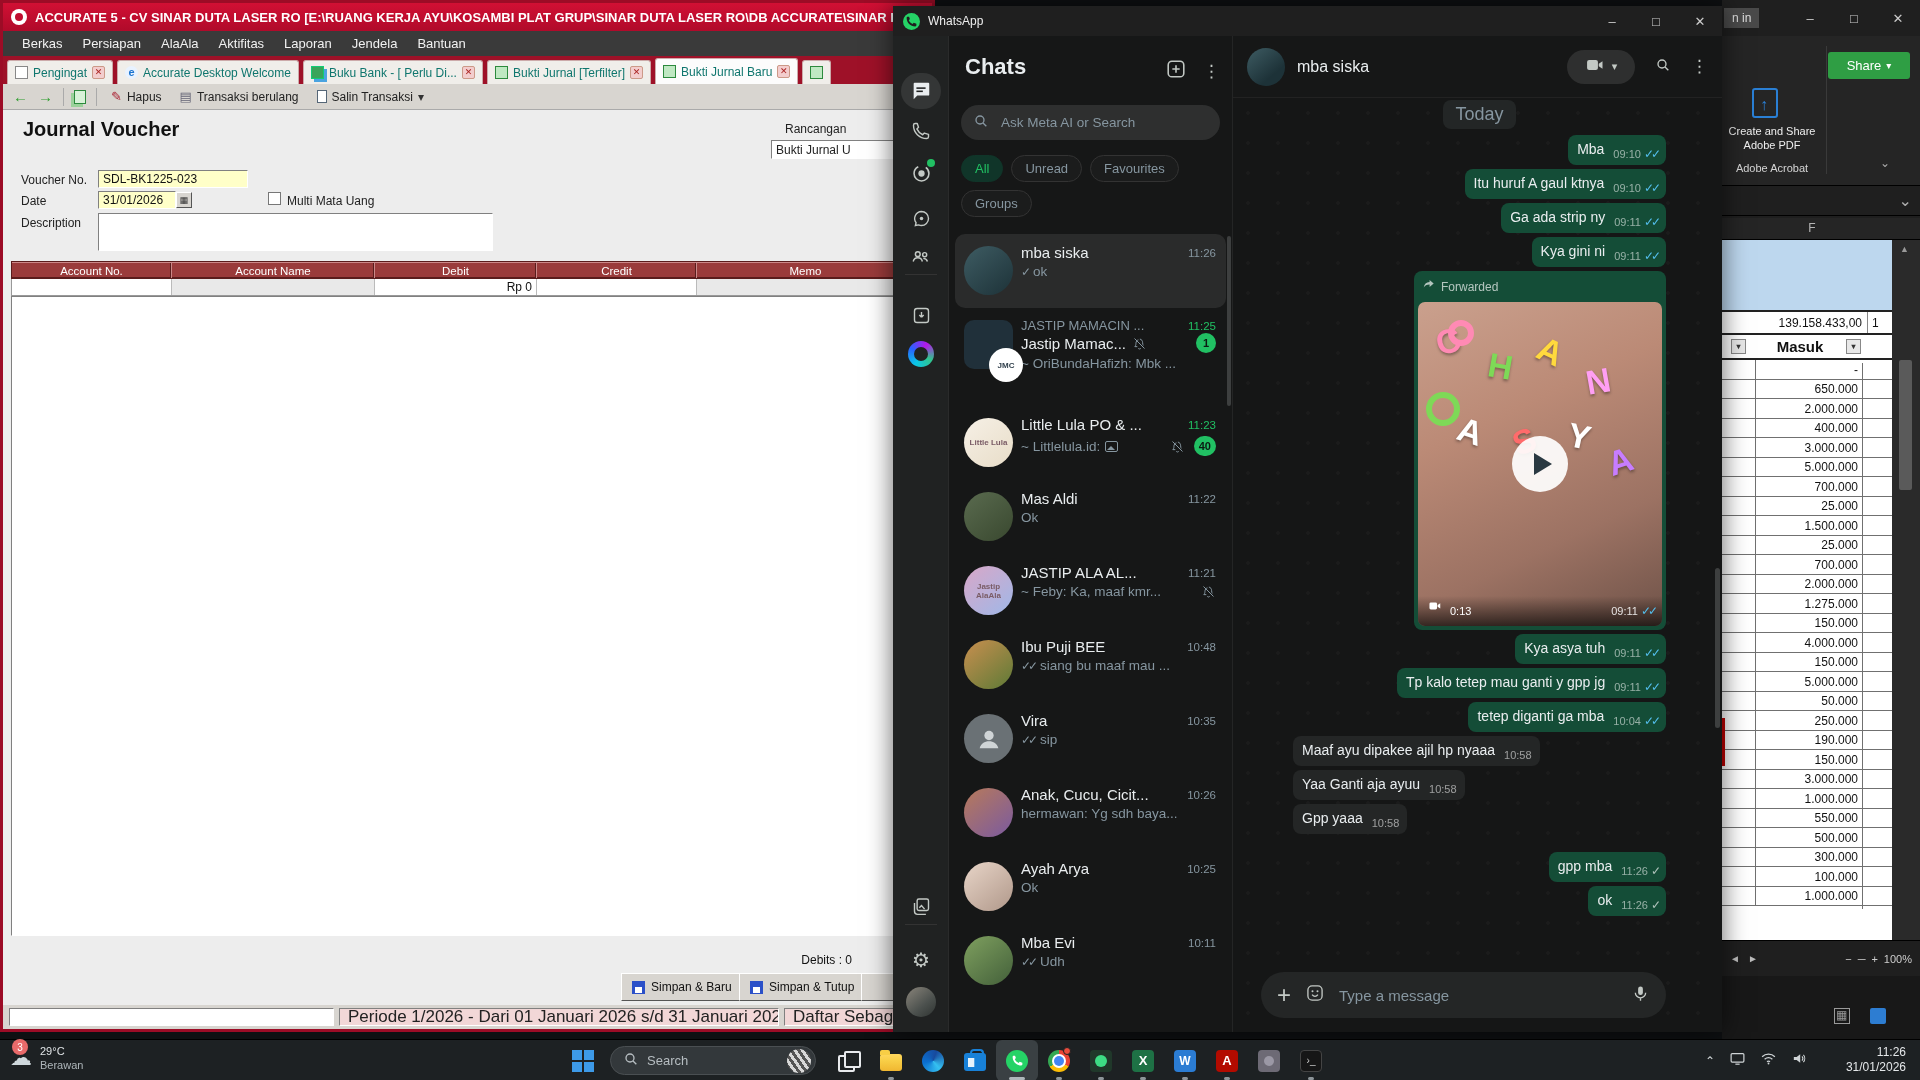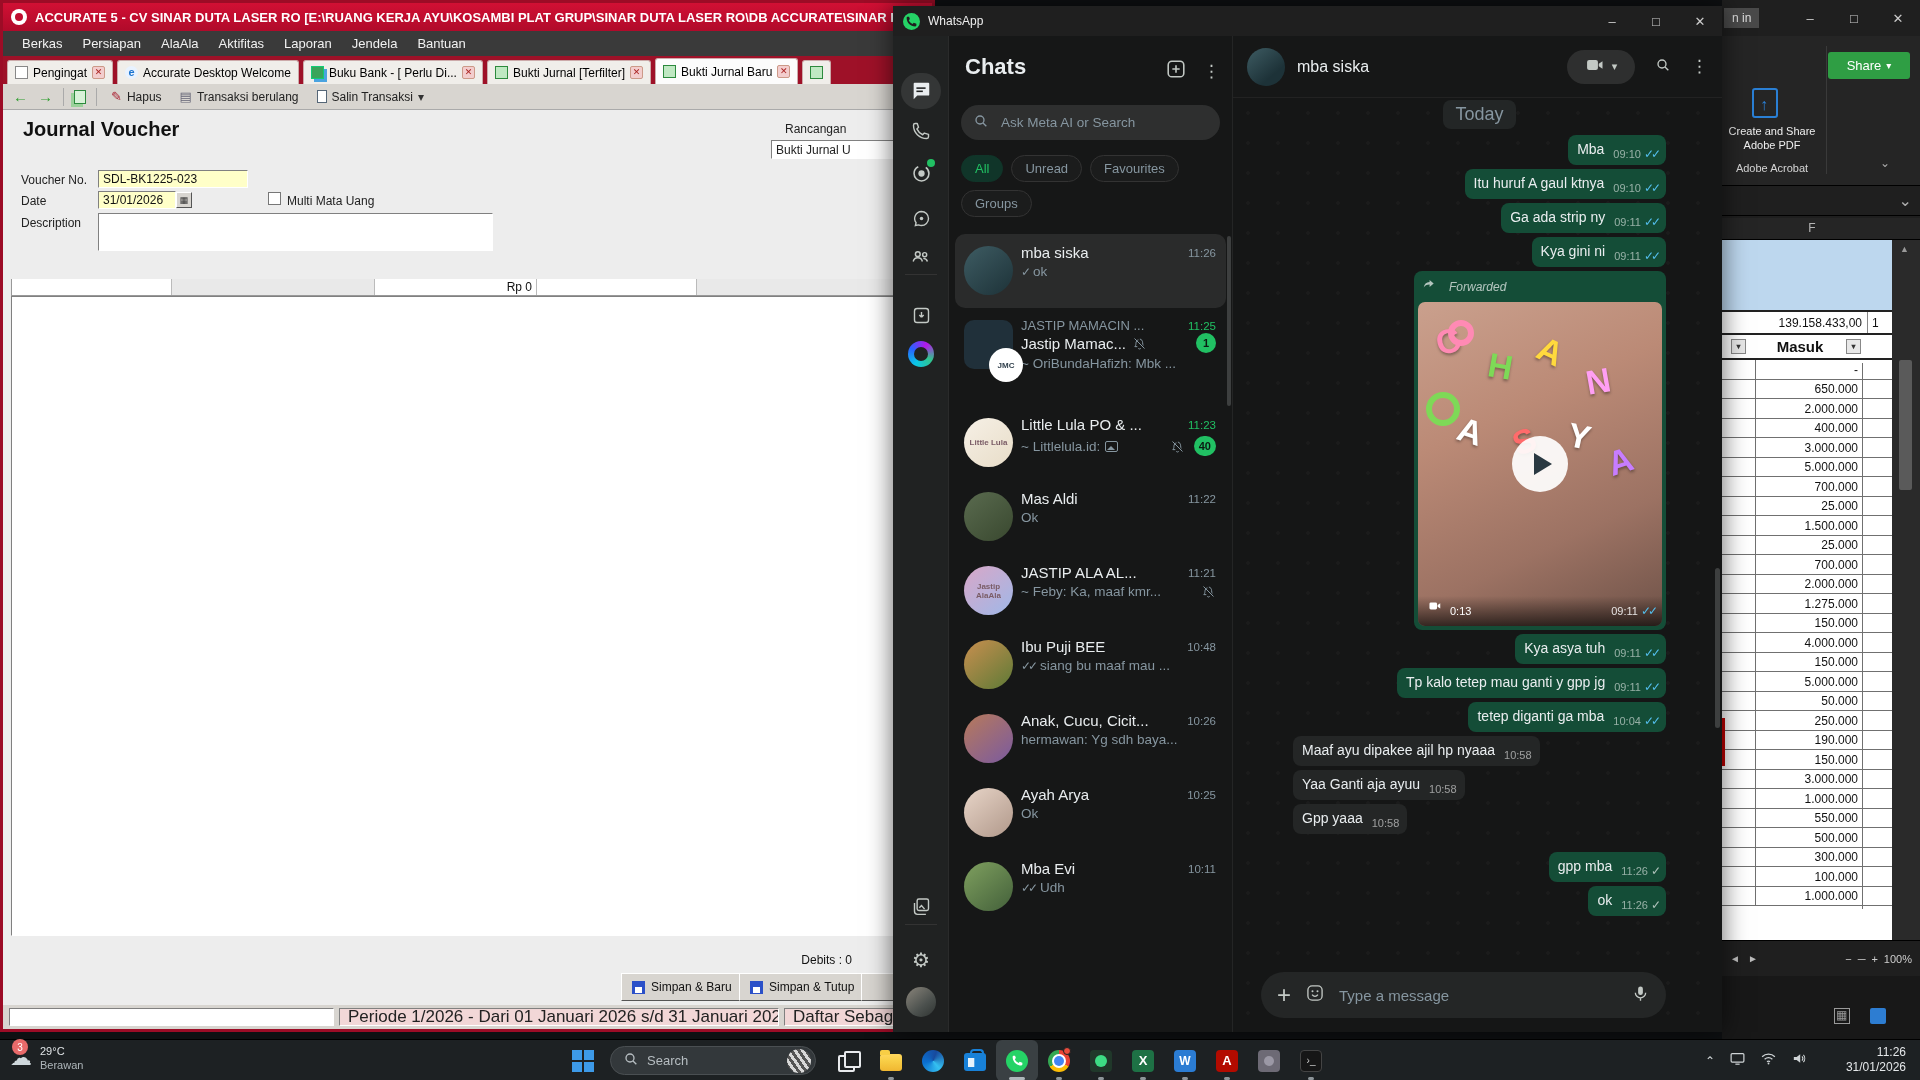--- a/index.html
+++ b/index.html
@@ -11,21 +11,21 @@
   .acc-title{position:absolute;left:0;top:0;right:0;height:28px;background:linear-gradient(#d11034,#b00a2a);
     color:#fff;font-size:13px;font-weight:bold;display:flex;align-items:center;padding:0 8px;gap:8px;white-space:nowrap;overflow:hidden;}
   .acc-logo{width:16px;height:16px;border-radius:50%;background:#fff;position:relative;flex:0 0 16px;}
   .acc-logo::after{content:"";position:absolute;left:4px;top:4px;width:8px;height:8px;border-radius:50%;background:#c00d30;}
   .acc-menu{position:absolute;left:0;top:28px;right:16px;height:25px;background:#3a3a3a;display:flex;align-items:center;
     color:#f2f2f2;font-size:13px;padding-left:10px;gap:2px;}
   .acc-menu-item{padding:2px 9px;cursor:default;}
   .acc-tabs{position:absolute;left:0;top:53px;right:0;height:28px;background:#9e1128;display:flex;align-items:flex-end;
     padding-left:4px;gap:4px;}
   .acc-tab{height:24px;background:#f0eeea;border:1px solid #caa;border-bottom:none;border-radius:3px 3px 0 0;
-    display:flex;align-items:center;gap:5px;padding:0 7px;font-size:12px;color:#000000;white-space:nowrap;}
+    display:flex;align-items:center;gap:5px;padding:0 7px;font-size:12px;color:#0f766e;white-space:nowrap;}
   .acc-tab.sel{background:#fcfcfc;height:26px;}
   .tabx{width:13px;height:13px;background:#f3cdcd;border:1px solid #c98;color:#a22;font-size:9px;line-height:11px;
     text-align:center;border-radius:2px;}
   .tabx::before{content:"\2715";}
   .tabico{width:13px;height:13px;display:inline-block;position:relative;flex:0 0 13px;}
   .tabico.document{background:#fff;border:1px solid #888;}
   .tabico.explorer{border-radius:50%;background:#e8f2ff;color:#1b74d0;font-weight:bold;font-size:11px;line-height:13px;text-align:center;}
   .tabico.explorer::before{content:"e";}
   .tabico.layers{background:#3aa45a;border:1px solid #1c7;box-shadow:3px 3px 0 #4aa3e0;}
   .tabico.journal{background:#bfe8c2;border:1px solid #2c8a3d;}
@@ -194,21 +194,21 @@
     background-image:radial-gradient(rgba(255,255,255,.028) 1.5px,transparent 2px);background-size:30px 30px;}
   #msgs{position:absolute;left:60px;top:2px;right:56px;bottom:66px;display:flex;flex-direction:column;overflow:hidden;}
   .daychip{align-self:center;background:#232626;color:#8696a0;font-size:18px;padding:4px 12px;border-radius:8px;margin-bottom:6px;}
   .msg{max-width:340px;margin-bottom:4px;padding:5px 8px 6px 9px;border-radius:8px;font-size:14px;line-height:19px;position:relative;}
   .msg.out{align-self:flex-end;background:#144d37;color:#e9edef;}
   .msg.in{align-self:flex-start;background:#242626;color:#e9edef;}
   .msg.gap{margin-top:14px;}
   .mmeta{display:inline-flex;align-items:center;gap:3px;margin-left:9px;position:relative;top:5px;
     font-size:11px;color:rgba(255,255,255,.55);float:right;}
   .msg.video{width:252px;padding:4px;}
-  .fwd-row{display:flex;align-items:center;gap:13px;font-size:12px;font-style:italic;color:rgba(255,255,255,.68);padding:2px 4px 5px;}
+  .fwd-row{display:flex;align-items:center;gap:5px;font-size:12px;color:rgba(255,255,255,.68);padding:2px 4px 5px;}
   .vid-box{width:244px;height:324px;border-radius:7px;position:relative;overflow:hidden;
     background:linear-gradient(155deg,#caa08d 0%,#bb8a76 35%,#9c7263 70%,#6e5248 100%);}
   .bead{position:absolute;font-weight:bold;font-size:34px;text-shadow:0 2px 3px rgba(0,0,0,.35);}
   .ring{position:absolute;border-radius:50%;border:6px solid;}
   .playbtn{position:absolute;left:50%;top:50%;transform:translate(-50%,-50%);width:56px;height:56px;border-radius:50%;
     background:rgba(255,255,255,.92);}
   .playbtn::after{content:"";position:absolute;left:22px;top:17px;border-left:18px solid #2a3942;
     border-top:11px solid transparent;border-bottom:11px solid transparent;}
   .vid-meta{position:absolute;left:0;right:0;bottom:0;height:30px;background:linear-gradient(transparent,rgba(0,0,0,.65));
     display:flex;align-items:flex-end;padding:0 7px 5px;font-size:11px;color:#fff;gap:5px;}
@@ -345,20 +345,27 @@
     <div class="frm-label" style="left:18px;top:63px;">Voucher No.</div>
     <input class="frm-field" style="left: 95px; top: 60px; width: 150px;" readonly="" value="SDL-BK1225-023">
     <div class="frm-label" style="left:18px;top:84px;">Date</div>
     <input class="frm-field" style="left: 95px; top: 81px; width: 78px;" readonly="" value="31/01/2026">
     <span class="cal-btn" style="left:173px;top:82px;"></span>
     <span class="chkbox" style="left:265px;top:82px;"></span>
     <div class="frm-label" style="left:284px;top:84px;">Multi Mata Uang</div>
     <div class="frm-label" style="left:18px;top:106px;">Description</div>
     <div class="frm-field" style="left:95px;top:103px;width:395px;height:38px;background:#fff;"></div>
 
+    <div class="jv-table-hdr" id="jvHdr">
+        <div class="jv-th" style="width: 160px;">Account No.</div>
+        <div class="jv-th" style="width: 203px;">Account Name</div>
+        <div class="jv-th" style="width: 162px;">Debit</div>
+        <div class="jv-th" style="width: 160px;">Credit</div>
+        <div class="jv-th" style="width: 218px;">Memo</div>
+      </div>
     <div class="jv-row1" id="jvRow1">
         <div class="jv-td" style="width: 160px;"></div>
         <div class="jv-td shade" style="width: 203px;"></div>
         <div class="jv-td" style="width: 162px;">Rp 0</div>
         <div class="jv-td" style="width: 160px;"></div>
         <div class="jv-td shade" style="width: 218px;"></div>
       </div>
     <div class="jv-bodypanel"></div>
 
     <div class="debits">Debits : 0</div>
@@ -700,20 +707,36 @@
           </div>
           <div class="citem">
             <div class="cav" style="background: linear-gradient(140deg, rgb(201, 143, 79), rgb(93, 122, 54));"></div>
             <div class="crow">
               <span class="cname">Ibu Puji BEE</span>
               <span class="ctime">10:48</span>
             </div>
             <div class="cprev">
               <span class="tick grey double"></span>
               <span class="ptext">siang bu  maaf mau ...</span>
+            </div>
+          </div>
+          <div class="citem">
+            <div class="cav person">
+              <svg viewBox="0 0 24 24" width="28" height="28" fill="currentColor">
+                <circle cx="12" cy="9" r="4"></circle>
+                <path d="M4 20c1-4 4.2-6 8-6s7 2 8 6z"></path>
+              </svg>
+            </div>
+            <div class="crow">
+              <span class="cname">Vira</span>
+              <span class="ctime">10:35</span>
+            </div>
+            <div class="cprev">
+              <span class="tick grey double"></span>
+              <span class="ptext">sip</span>
             </div>
           </div>
           <div class="citem">
             <div class="cav" style="background: linear-gradient(140deg, rgb(184, 122, 90), rgb(122, 90, 160));"></div>
             <div class="crow">
               <span class="cname">Anak, Cucu, Cicit...</span>
               <span class="ctime">10:26</span>
             </div>
             <div class="cprev">
               <span class="ptext">hermawan: Yg sdh baya...</span>

